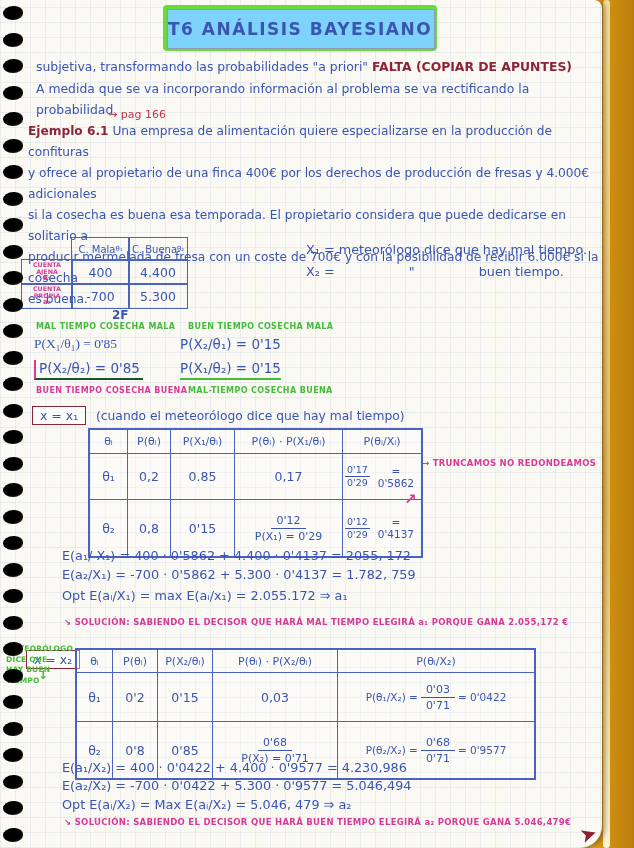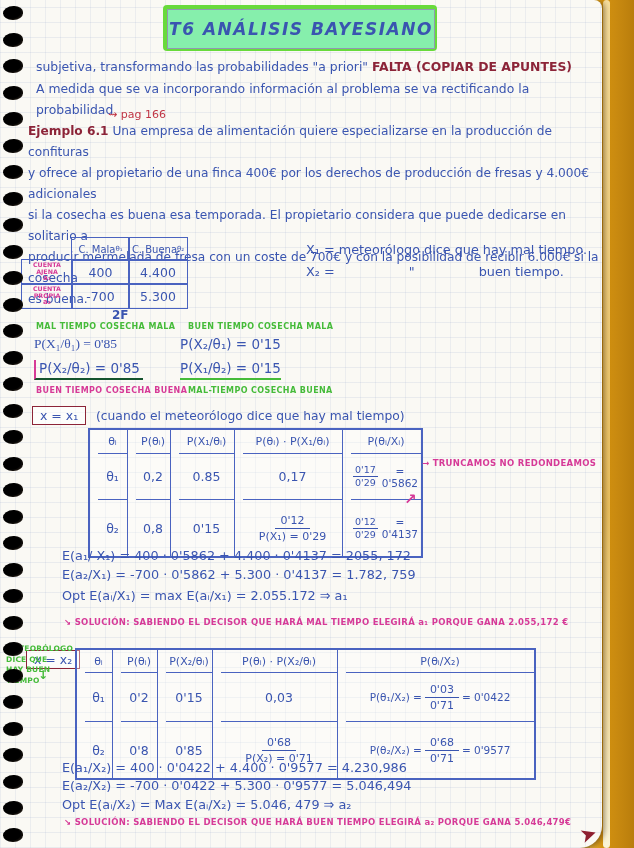--- a/index.html
+++ b/index.html
@@ -26,21 +26,21 @@
 
   .abs{position:absolute;}
   .ink{color:#3a55b0;}
   .maroon{color:#8c2438;}
   .pink{color:#d63a97;}
   .green{color:#45bb39;}
   .small-caps{font-size:8px;letter-spacing:.4px;font-weight:bold;}
 
   
   #title-wrap{left:163px;top:5px;width:274px;height:46px;background:#68da3b;border-radius:4px;padding:4px;box-sizing:border-box;}
-  #title-inner{width:100%;height:100%;background:#86efac;border:1.5px solid #8f9ab2;display:flex;align-items:center;justify-content:center;font-style:italic;}
+  #title-inner{width:100%;height:100%;background:#7dd3fc;border:1.5px solid #8f9ab2;display:flex;align-items:center;justify-content:flex-start;}
   #title-text{color:#3a55b0;font-size:17px;letter-spacing:1.5px;font-weight:bold;}
 
   .para{font-size:12.4px;line-height:21.5px;}
 
   
   #payoff{left:22px;top:238px;display:grid;grid-template-columns:50px 57px 58px;grid-template-rows:22px 24px 24px;}
   #payoff > div{border:1.5px solid #4a63c0;display:flex;align-items:center;justify-content:center;margin:-0.75px;background:rgba(250,249,244,.0);}
   #payoff .corner{border:none;background:transparent;}
   #payoff .hdr{font-size:10px;color:#3a55b0;}
   #payoff .rowlab{font-size:6.3px;line-height:6.8px;color:#d63a97;font-weight:bold;text-align:center;flex-direction:column;}
@@ -50,21 +50,21 @@
 
   
   .eq{font-size:13.5px;color:#3a55b0;}
   .bracket-pink{border-bottom:2px solid #14532d;border-left:2px solid #d63a97;padding:0 3px 2px 3px;}
   .underline-green{border-bottom:2px solid #45bb39;padding-bottom:2px;}
 
   .case-box{border:1.8px solid #8c2438;color:#3a55b0;font-size:12.5px;padding:1px 7px;background:rgba(255,255,255,.6);}
 
   
   .btable{display:grid;border:2px solid #4a63c0;color:#3a55b0;background:rgba(255,255,255,.35);}
-  .btable > div{border-right:1.5px solid #4a63c0;border-bottom:1.5px solid #4a63c0;display:flex;align-items:center;justify-content:center;text-align:center;padding:10px 2px;box-sizing:border-box;margin-left:8px;}
+  .btable > div{border-right:1.5px solid #4a63c0;border-bottom:1.5px solid #4a63c0;display:flex;align-items:center;justify-content:center;text-align:center;padding:10px 2px;box-sizing:border-box;}
   .btable > div.lastcol{border-right:none;}
   .btable > div.lastrow{border-bottom:none;}
   .btable .h{font-size:11px;}
   .btable .c{font-size:12.5px;}
   #table1{grid-template-columns:38px 43px 64px 108px 78px;grid-template-rows:24px 46px 56px;}
   #table2{grid-template-columns:36px 45px 55px 125px 196px;grid-template-rows:23px 49px 56px;}
 
   .frac{display:inline-flex;flex-direction:column;align-items:center;vertical-align:middle;line-height:normal;}
   .frac .num{border-bottom:1.4px solid currentColor;padding:0 5px 1px;}
   .frac .den{padding-top:1px;}

